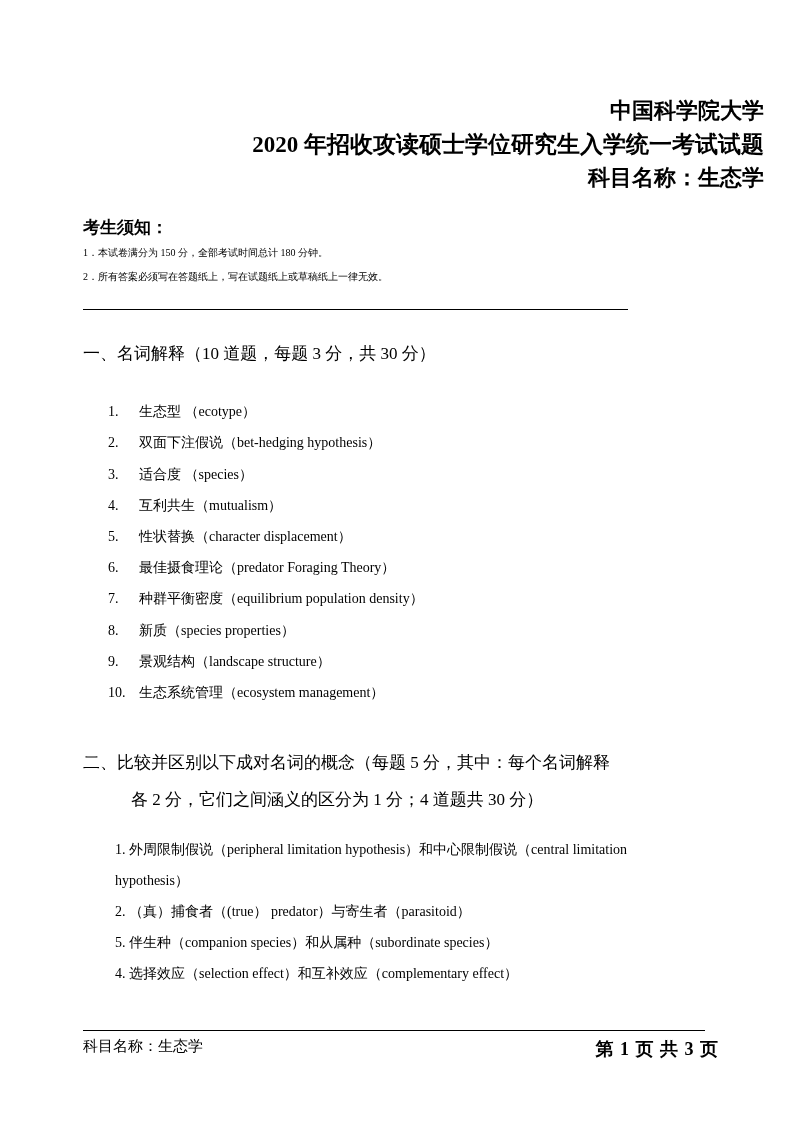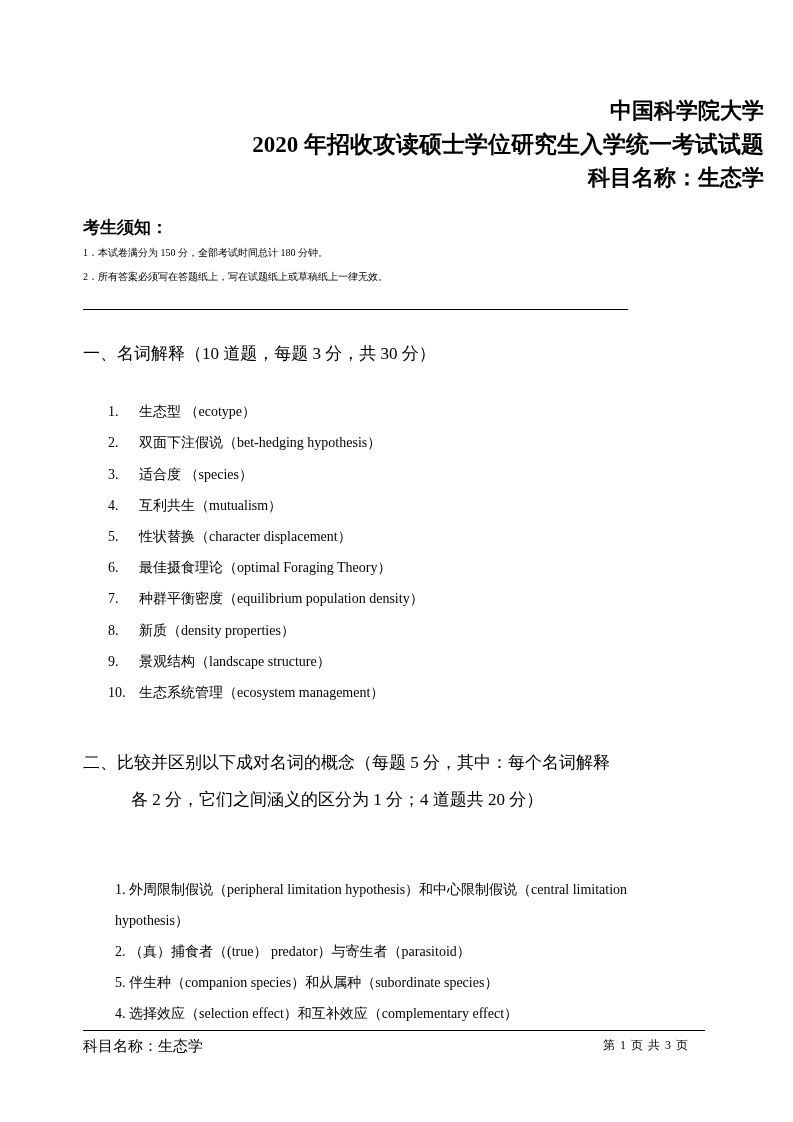--- a/index.html
+++ b/index.html
@@ -10,23 +10,23 @@
     .title-block { position: absolute; left: 0; width: 764px; text-align: right; }
     .t1 { top: 97px; font-size: 22px; font-weight: bold; line-height: 28px; }
     .t2 { top: 131px; font-size: 23px; font-weight: bold; line-height: 28px; }
     .t3 { top: 164px; font-size: 22px; font-weight: bold; line-height: 28px; }
     .notice-heading { position: absolute; left: 83px; top: 216px; font-size: 17px; font-weight: bold; }
     .notice-line { position: absolute; left: 83px; font-size: 10px; line-height: 18px; }
     .rule { position: absolute; background: #000; height: 1px; }
     .section-heading { position: absolute; left: 83px; font-size: 17px; font-weight: normal; line-height: 22px; }
     .term { position: absolute; left: 108px; font-size: 14px; line-height: 18px; white-space: nowrap; }
     .term .num { display: inline-block; width: 31px; }
-    .cmp { position: absolute; left: 115px; font-size: 14px; line-height: 18px; white-space: nowrap; margin-top: 40px; }
+    .cmp { position: absolute; left: 115px; font-size: 14px; line-height: 18px; white-space: nowrap; }
     .footer-left { position: absolute; left: 83px; top: 1037px; font-size: 15px; }
-    .footer-right { position: absolute; right: 104px; top: 1037px; font-size: 12px; letter-spacing: 1px; }
+    .footer-right { position: absolute; right: 74px; top: 1037px; font-size: 18px; letter-spacing: 1px; font-weight: bold; }
   </style>
 </head>
 <body>
 
 <div class="title-block t1">中国科学院大学</div>
 <div class="title-block t2">2020 年招收攻读硕士学位研究生入学统一考试试题</div>
 <div class="title-block t3">科目名称：生态学</div>
 
 <div class="notice-heading">考生须知：</div>
 <div class="notice-line" style="top:244px">1．本试卷满分为 150 分，全部考试时间总计 180 分钟。</div>
@@ -34,28 +34,28 @@
 
 <div class="rule" style="left:83px; top:309px; width:545px;"></div>
 
 <div class="section-heading" style="top:343px">一、名词解释（10 道题，每题 3 分，共 30 分）</div>
 
 <div class="term" style="top:403px"><span class="num">1.</span><span>生态型 （ecotype）</span></div>
 <div class="term" style="top:434px"><span class="num">2.</span><span>双面下注假说（bet-hedging hypothesis）</span></div>
 <div class="term" style="top:466px"><span class="num">3.</span><span>适合度 （species）</span></div>
 <div class="term" style="top:497px"><span class="num">4.</span><span>互利共生（mutualism）</span></div>
 <div class="term" style="top:528px"><span class="num">5.</span><span>性状替换（character displacement）</span></div>
-<div class="term" style="top:559px"><span class="num">6.</span><span>最佳摄食理论（optimal Foraging Theory）</span></div>
+<div class="term" style="top:559px"><span class="num">6.</span><span>最佳摄食理论（predator Foraging Theory）</span></div>
 <div class="term" style="top:590px"><span class="num">7.</span><span>种群平衡密度（equilibrium population density）</span></div>
-<div class="term" style="top:622px"><span class="num">8.</span><span>新质（density properties）</span></div>
+<div class="term" style="top:622px"><span class="num">8.</span><span>新质（species properties）</span></div>
 <div class="term" style="top:653px"><span class="num">9.</span><span>景观结构（landscape structure）</span></div>
 <div class="term" style="top:684px"><span class="num">10.</span><span>生态系统管理（ecosystem management）</span></div>
 
 <div class="section-heading" style="top:752px">二、比较并区别以下成对名词的概念（每题 5 分，其中：每个名词解释</div>
-<div class="section-heading" style="left:131px; top:789px">各 2 分，它们之间涵义的区分为 1 分；4 道题共 20 分）</div>
+<div class="section-heading" style="left:131px; top:789px">各 2 分，它们之间涵义的区分为 1 分；4 道题共 30 分）</div>
 
 <div class="cmp" style="top:841px">1. 外周限制假说（peripheral limitation hypothesis）和中心限制假说（central limitation</div>
 <div class="cmp" style="top:872px">hypothesis）</div>
 <div class="cmp" style="top:903px">2. （真）捕食者（(true） predator）与寄生者（parasitoid）</div>
 <div class="cmp" style="top:934px">5. 伴生种（companion species）和从属种（subordinate species）</div>
 <div class="cmp" style="top:965px">4. 选择效应（selection effect）和互补效应（complementary effect）</div>
 
 <div class="rule" style="left:83px; top:1030px; width:622px;"></div>
 <div class="footer-left">科目名称：生态学</div>
 <div class="footer-right">第 1 页  共 3 页</div>

